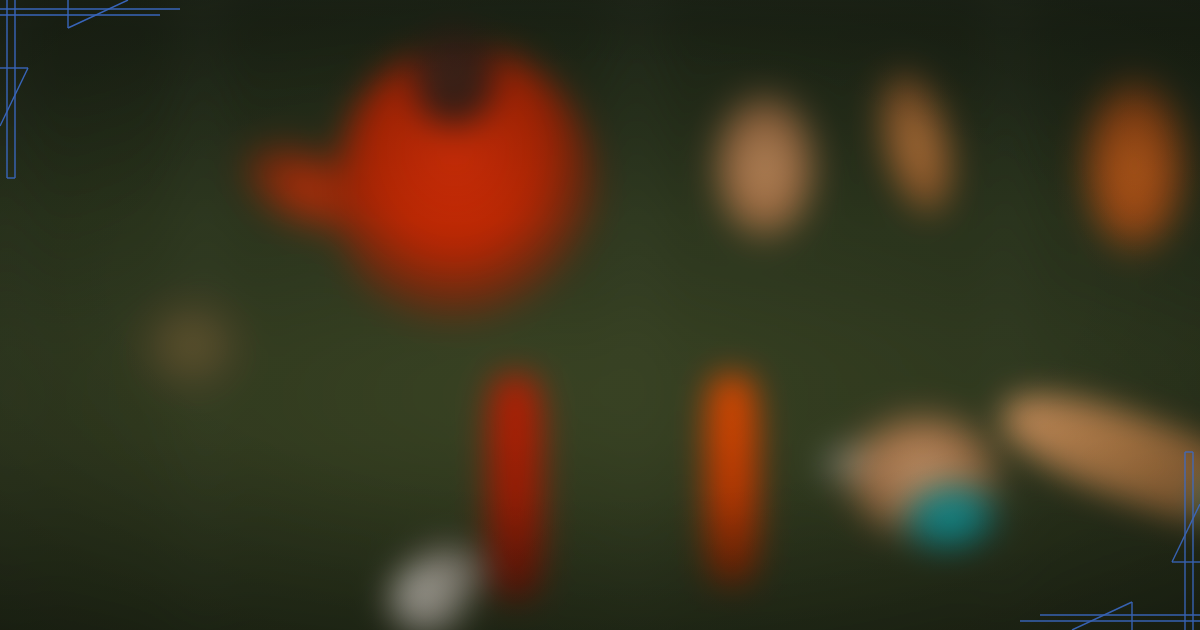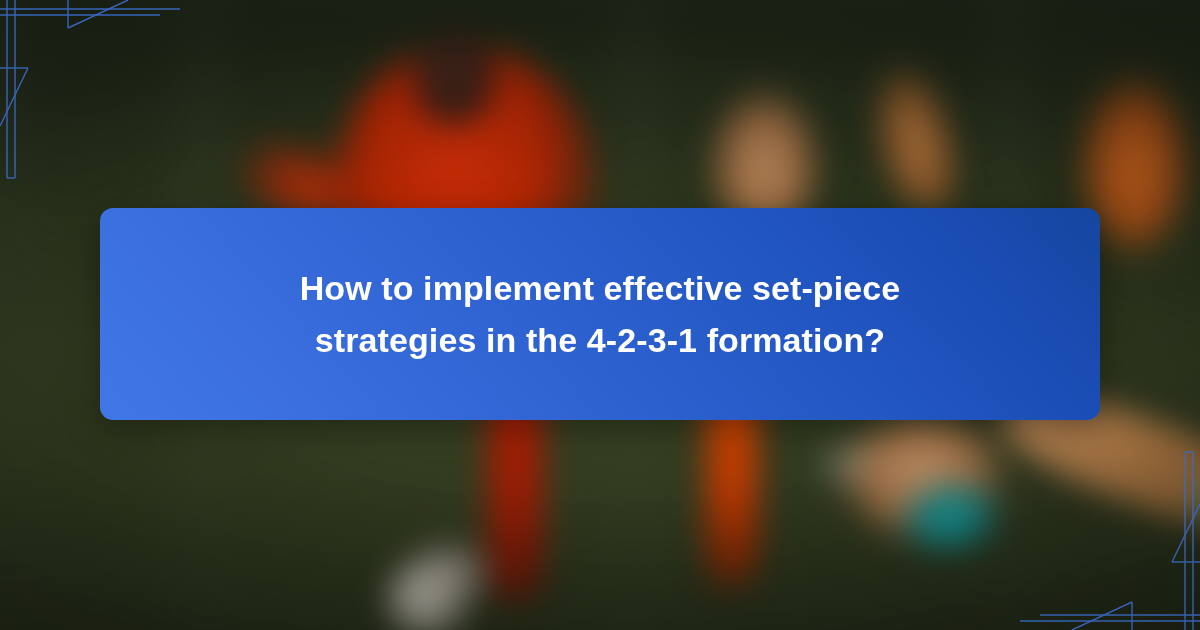--- a/index.html
+++ b/index.html
@@ -329,17 +329,14 @@
       <polyline points="1185,630 1185,452"></polyline>
       <polyline points="1200,615 1040,615"></polyline>
       <polyline points="1132,630 1132,602"></polyline>
       <polyline points="1132,602 1072,630"></polyline>
       <polyline points="1200,562 1172,562"></polyline>
       <polyline points="1172,562 1200,504"></polyline>
       <polyline points="1193,452 1185,452"></polyline>
     </g>
   </svg>
 
-  <div class="card">
-    <h1 class="card-title">How to implement effective set-piece strategies in the 4-2-3-1 formation?</h1>
-  </div>
 
 </div>
 
 </body></html>

